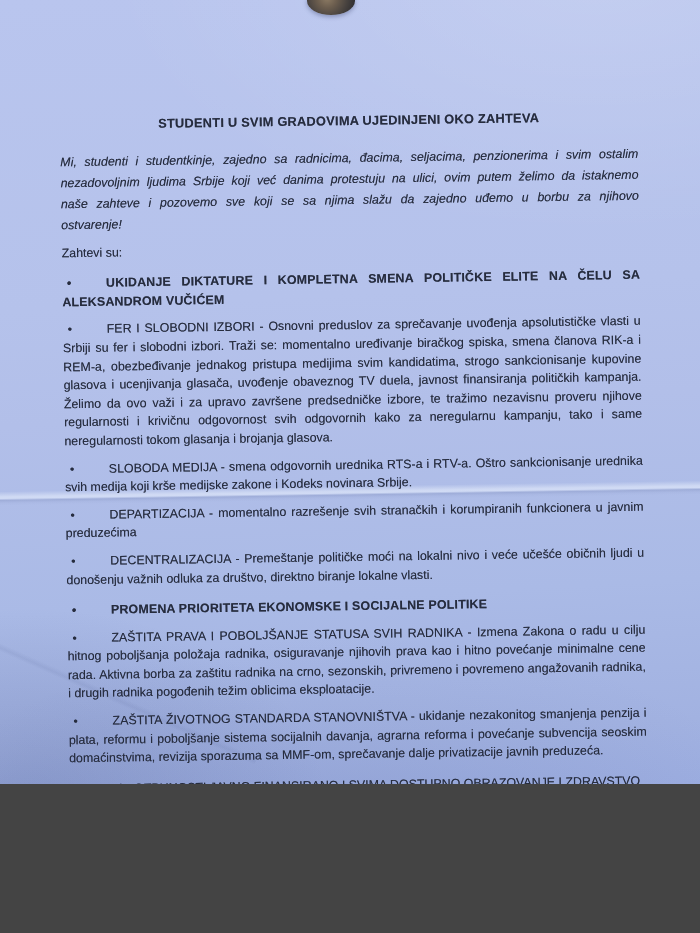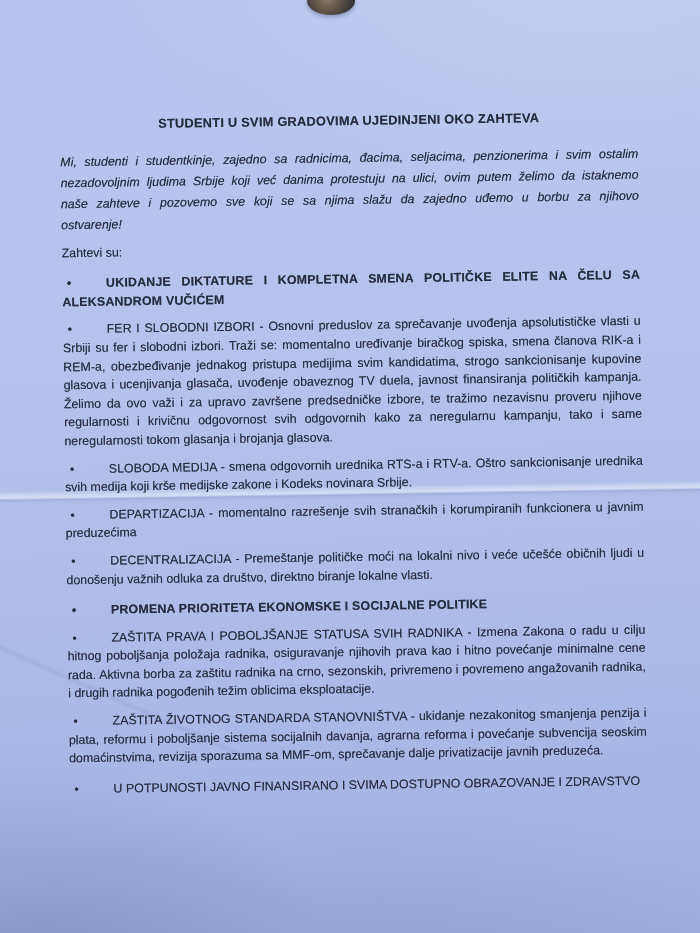--- a/index.html
+++ b/index.html
@@ -1,19 +1,19 @@
 <!DOCTYPE html>
 <html lang="sr"><head>
 <meta charset="utf-8">
 <title>Photographed flyer</title>
 <style>
   html,body{margin:0;padding:0;background:#444;}
   .photo{
     position:relative;
-    width:700px;height:933px;
+    width:700px;height:784px;
     margin:0 auto;
     overflow:hidden;
     background:
       radial-gradient(ellipse 900px 500px at 85% -5%, rgba(255,255,255,0.16), rgba(255,255,255,0) 55%),
       radial-gradient(ellipse 500px 320px at 4% 102%, rgba(55,70,125,0.22), rgba(55,70,125,0) 60%),
       radial-gradient(ellipse 700px 300px at 50% 104%, rgba(70,85,140,0.12), rgba(70,85,140,0) 60%),
       linear-gradient(177deg, #b9c5ee 0%, #b5c2eb 38%, #b2bfe9 52%, #aabae6 75%, #a2b2e1 92%, #9cade0 100%);
     font-family:"Liberation Sans","DejaVu Sans",sans-serif;
   }
   

